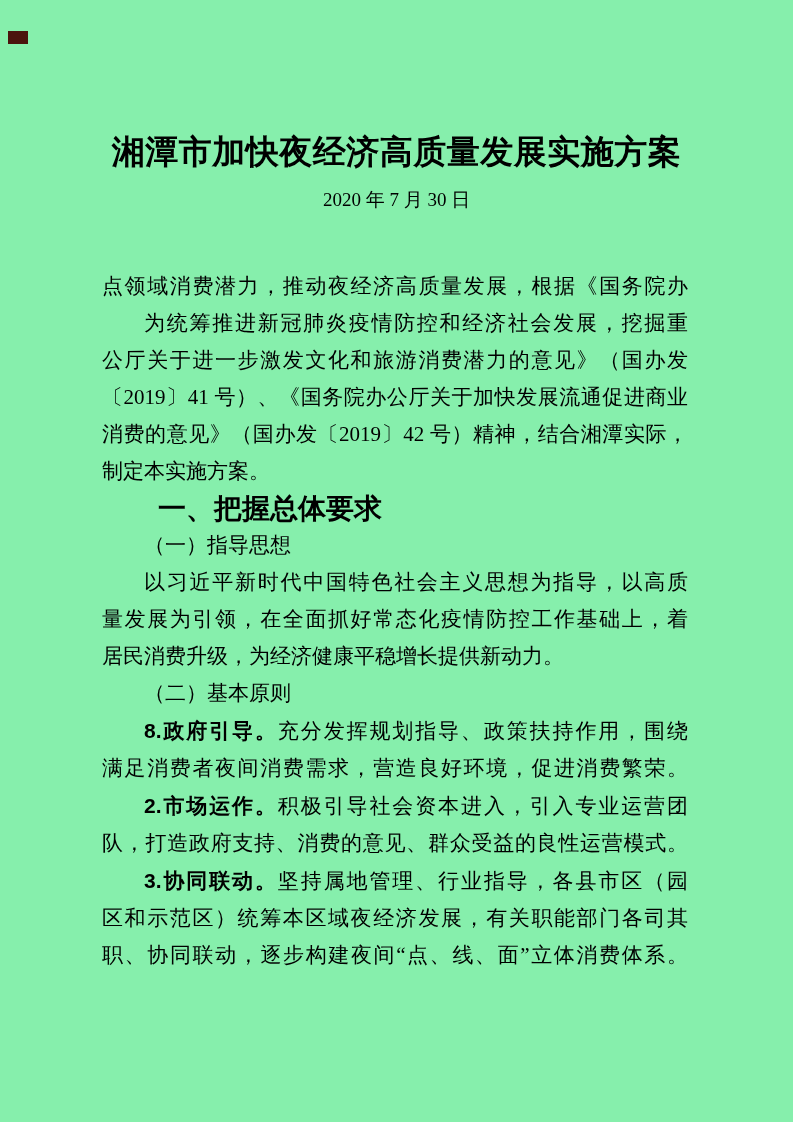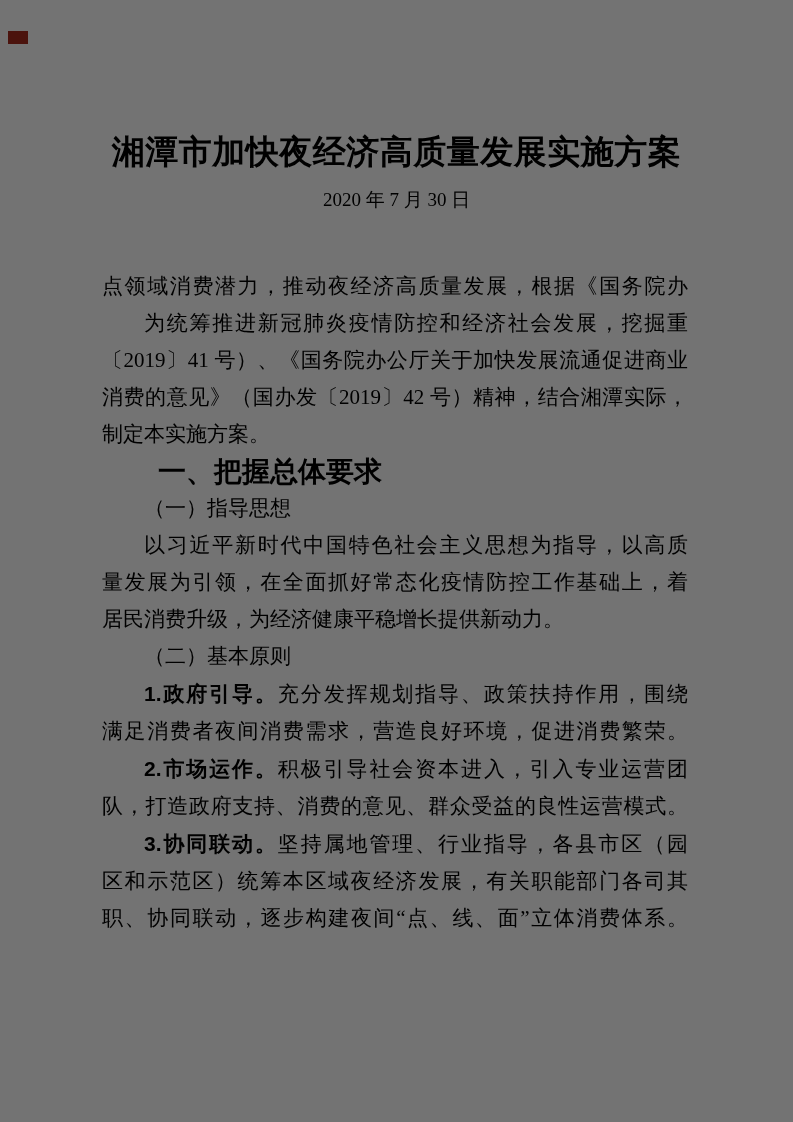--- a/index.html
+++ b/index.html
@@ -1,19 +1,19 @@
 <!DOCTYPE html>
 <html><head>
 <meta charset="utf-8">
 <style>
   html,body{margin:0;padding:0;background:#ffffff;}
   .page{
     position:relative;
     width:793px;height:1122px;
-    background:#737373;color:#000;
+    background:#86efac;color:#000;
     overflow:hidden;
     font-family:"Liberation Serif", serif;
   }
   .corner-mark{
     position:absolute;left:8px;top:31px;width:20px;height:13px;
   }
   .doc-title{
     margin:0;padding-top:130px;
     text-align:center;
     font-size:33px;line-height:44px;
@@ -62,34 +62,35 @@
 <body>
 
 <div class="page">
   <div class="corner-mark" style="background: rgb(75, 19, 13);"></div>
   <h1 class="doc-title">湘潭市加快夜经济高质量发展实施方案</h1>
   <div class="doc-date">2020 年 7 月 30 日</div>
   <div class="doc-body">
       <div class="para">
         <div class="line fill"><span>点领域消费潜力，推动夜经济高质量发展，根据《国务院办</span></div>
         <div class="line fill indent"><span>为统筹推进新冠肺炎疫情防控和经济社会发展，挖掘重</span></div>
+        <div class="line fill"><span>公厅关于进一步激发文化和旅游消费潜力的意见》（国办发</span></div>
         <div class="line fill"><span>〔2019〕41 号）、《国务院办公厅关于加快发展流通促进商业</span></div>
         <div class="line fill"><span>消费的意见》（国办发〔2019〕42 号）精神，结合湘潭实际，</span></div>
         <div class="line"><span>制定本实施方案。</span></div>
       </div>
       <div class="h-section">一、把握总体要求</div>
       <div class="h-sub">（一）指导思想</div>
       <div class="para">
         <div class="line fill indent"><span>以习近平新时代中国特色社会主义思想为指导，以高质</span></div>
         <div class="line fill"><span>量发展为引领，在全面抓好常态化疫情防控工作基础上，着</span></div>
         <div class="line"><span>居民消费升级，为经济健康平稳增长提供新动力。</span></div>
       </div>
       <div class="h-sub">（二）基本原则</div>
       <div class="para">
-        <div class="line fill indent"><span class="lead">1.政府引导。</span><span>充分发挥规划指导、政策扶持作用，围绕</span></div>
+        <div class="line fill indent"><span class="lead">8.政府引导。</span><span>充分发挥规划指导、政策扶持作用，围绕</span></div>
         <div class="line fill"><span>满足消费者夜间消费需求，营造良好环境，促进消费繁荣。</span></div>
       </div>
       <div class="para">
         <div class="line fill indent"><span class="lead">2.市场运作。</span><span>积极引导社会资本进入，引入专业运营团</span></div>
         <div class="line fill"><span>队，打造政府支持、消费的意见、群众受益的良性运营模式。</span></div>
       </div>
       <div class="para">
         <div class="line fill indent"><span class="lead">3.协同联动。</span><span>坚持属地管理、行业指导，各县市区（园</span></div>
         <div class="line fill"><span>区和示范区）统筹本区域夜经济发展，有关职能部门各司其</span></div>
         <div class="line fill"><span>职、协同联动，逐步构建夜间“点、线、面”立体消费体系。</span></div>

